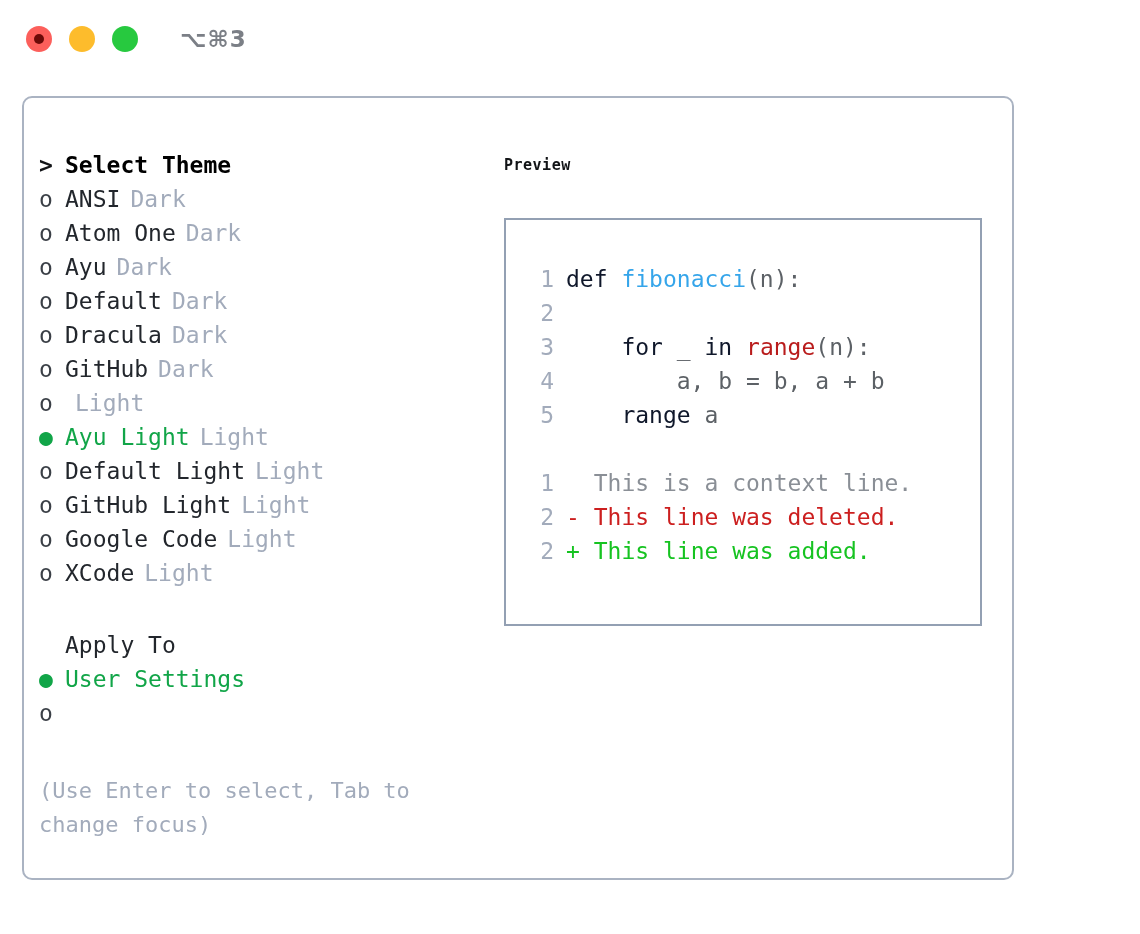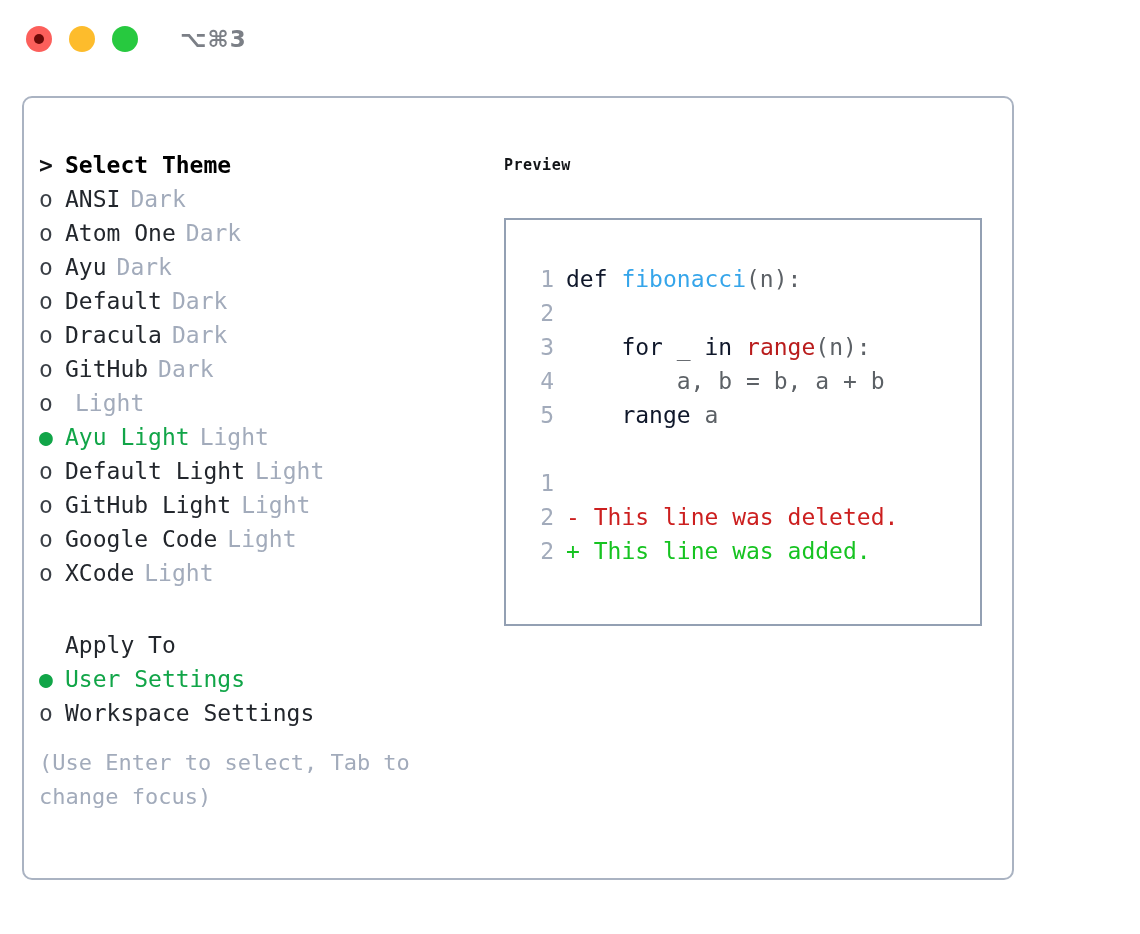--- a/index.html
+++ b/index.html
@@ -102,21 +102,21 @@
   .marker-blank  { color: transparent; }
 
   .label        { color: #22262c; }
   .label-strong { color: #000000; font-weight: 700; }
   .label-sel    { color: #11a548; }
   .tag          { color: #a2abbb; margin-left: 10px; }
 
   .section-gap { height: 38px; }
 
   .hint {
-    margin-top: 16px;
+    margin-top: 44px;
     width: 420px;
     font-size: 22px;
     line-height: 34px;
     color: #a2abbb;
     white-space: pre-wrap;
   }
 
   
   .right-pane {
     position: absolute;
@@ -212,40 +212,40 @@
 
         <div class="section-gap"></div>
 
         <div class="row">
           <span class="marker marker-blank">o</span>
           <span class="label">Apply To</span>
         </div>
 
         <div id="apply-list">
             <div class="row"><span class="marker marker-filled">●</span><span class="label-sel">User Settings</span></div>
-            <div class="row"><span class="marker marker-empty">o</span><span class="label">Workspace Settings</span></div>
+            <div class="row"><span class="marker marker-empty">o</span></div>
           </div>
 
         <div class="hint">(Use Enter to select, Tab to change focus)</div>
       </div>
 
       <div class="right-pane">
         <div class="preview-title">Preview</div>
 
         <div class="preview-box">
           <div id="code-block">
               <div class="code-line"><span class="gutter">1</span><span class="code-text"><span class="t-kw">def </span><span class="t-fn">fibonacci</span><span class="t-pl">(n):</span></span></div>
               <div class="code-line"><span class="gutter">2</span></div>
               <div class="code-line"><span class="gutter">3</span><span class="code-text"><span class="t-pl">    </span><span class="t-kw">for</span><span class="t-pl"> _ </span><span class="t-kw">in</span><span class="t-pl"> </span><span class="t-call">range</span><span class="t-pl">(n):</span></span></div>
               <div class="code-line"><span class="gutter">4</span><span class="code-text"><span class="t-pl">        a, b = b, a + b</span></span></div>
               <div class="code-line"><span class="gutter">5</span><span class="code-text"><span class="t-pl">    </span><span class="t-kw">range</span><span class="t-pl"> a</span></span></div>
             </div>
           <div class="blank-line"></div>
           <div id="diff-block">
-              <div class="code-line"><span class="gutter">1</span><span class="code-text d-ctx"> </span></div>
+              <div class="code-line"><span class="gutter">1</span><span class="code-text d-ctx"> </span><span class="code-text d-ctx"> This is a context line.</span></div>
               <div class="code-line"><span class="gutter">2</span><span class="code-text d-del">-</span><span class="code-text d-del"> This line was deleted.</span></div>
               <div class="code-line"><span class="gutter">2</span><span class="code-text d-add">+</span><span class="code-text d-add"> This line was added.</span></div>
             </div>
         </div>
       </div>
 
     </div>
   </div>
 </div>
 

